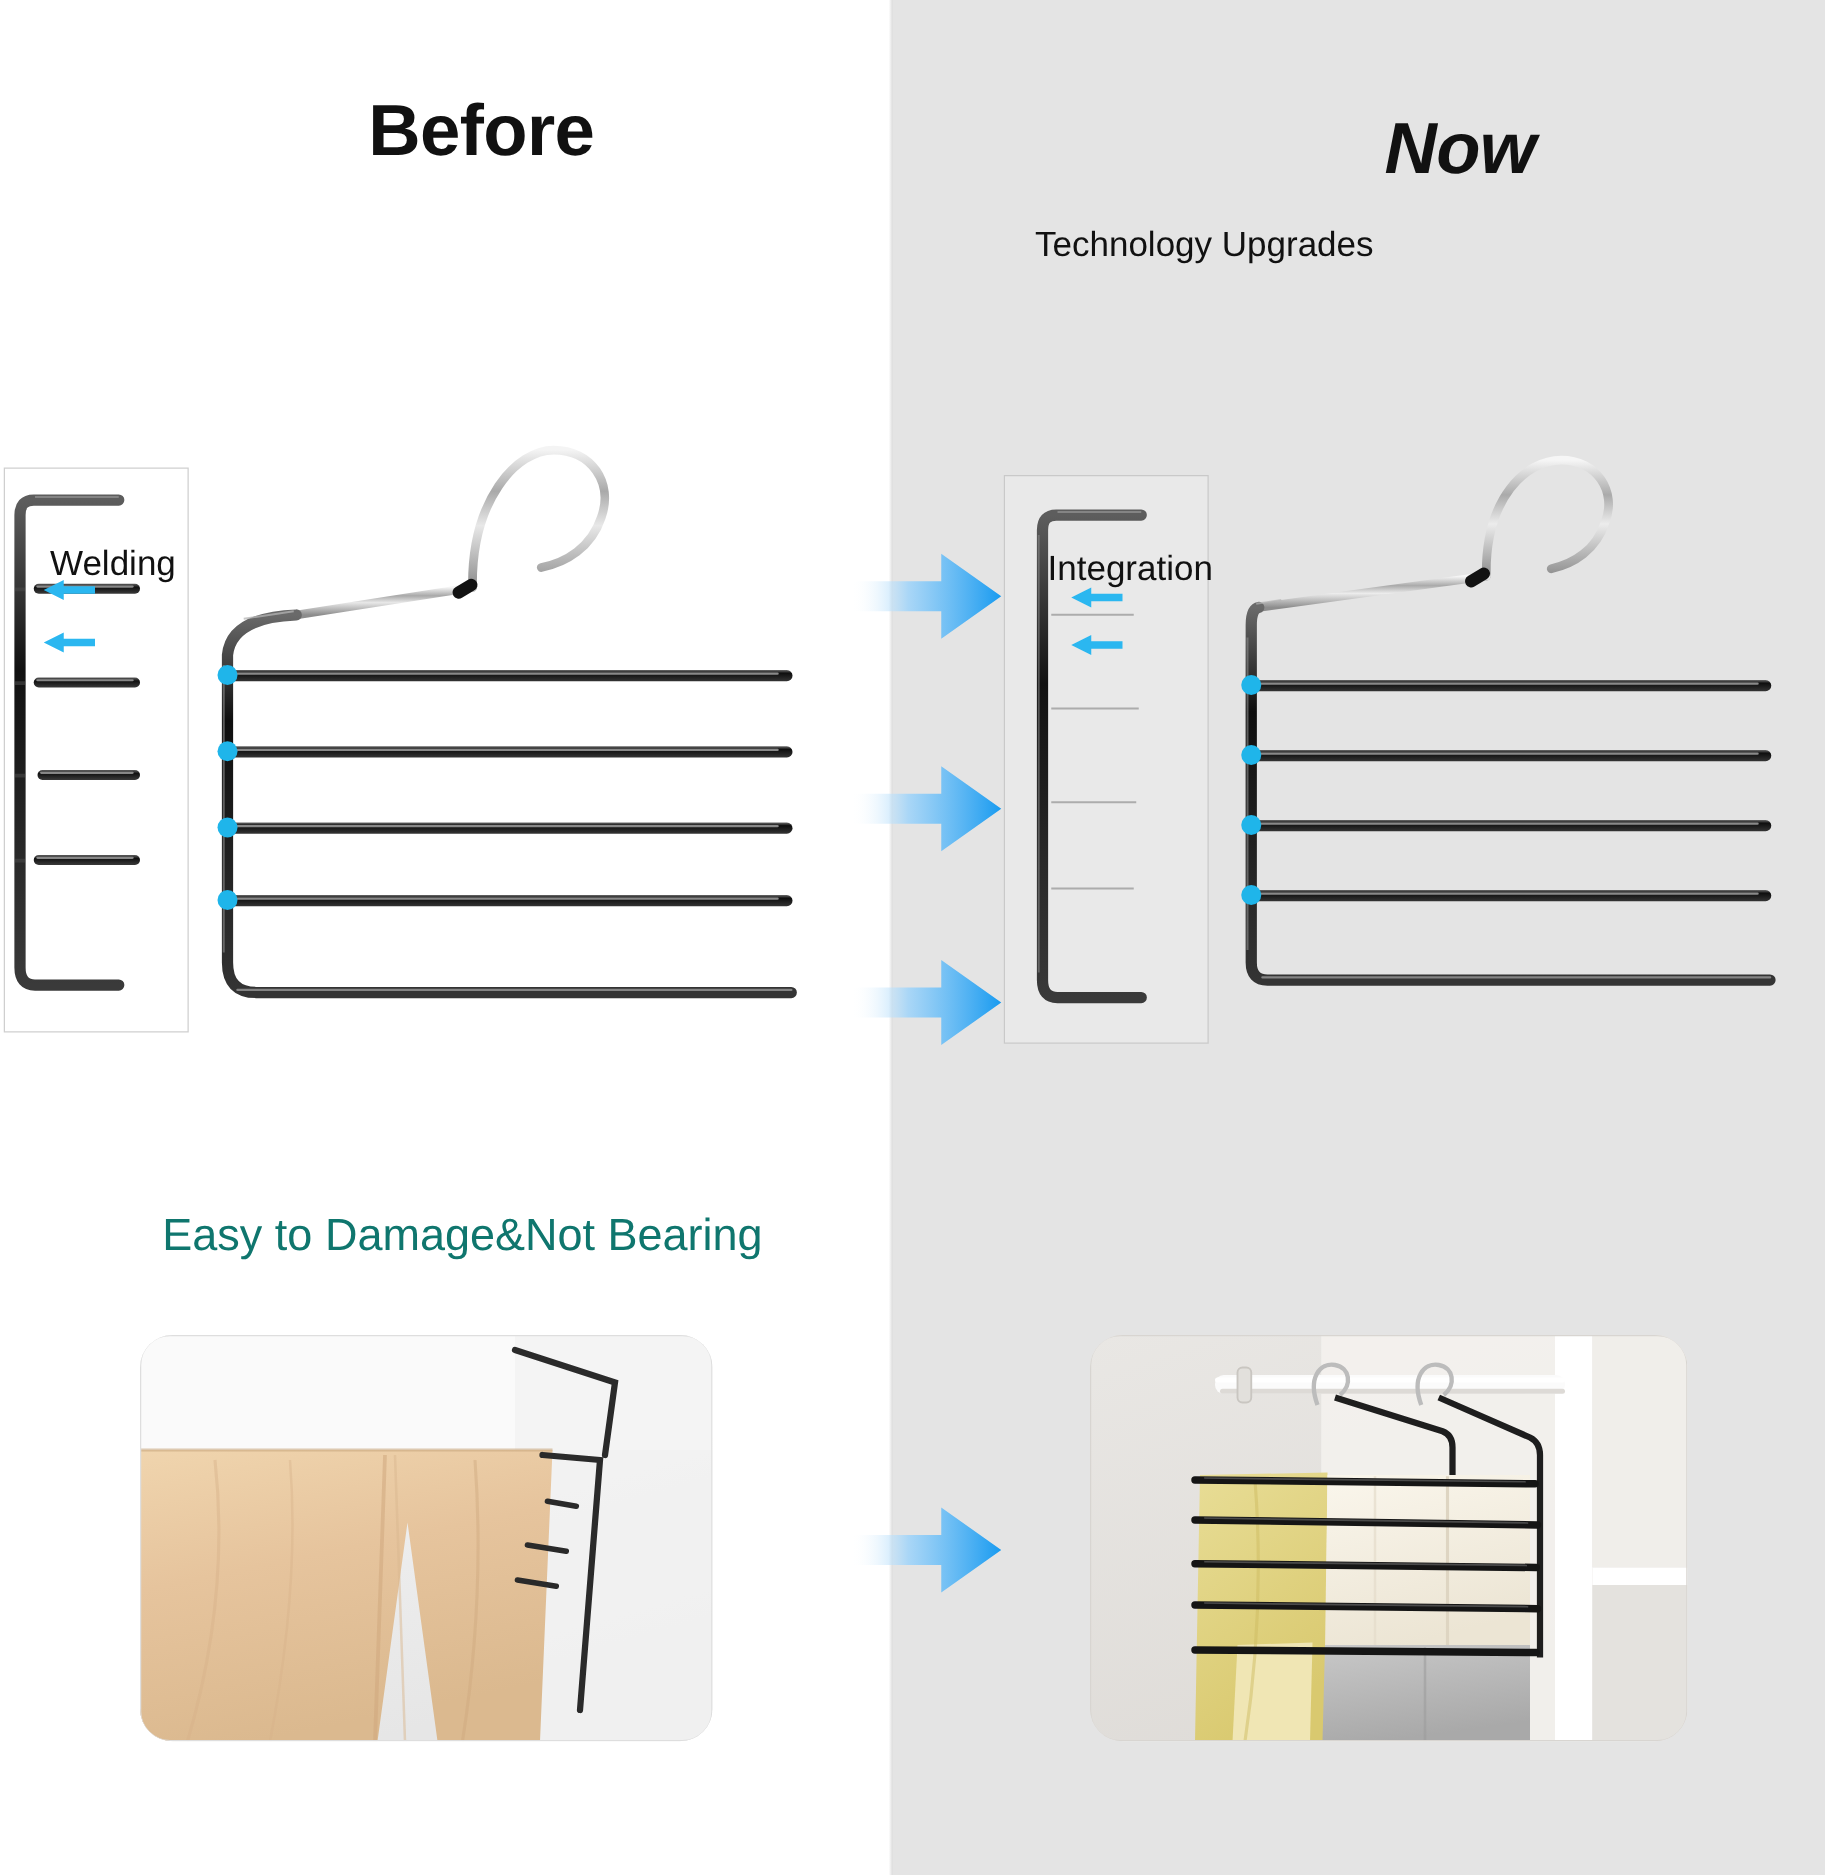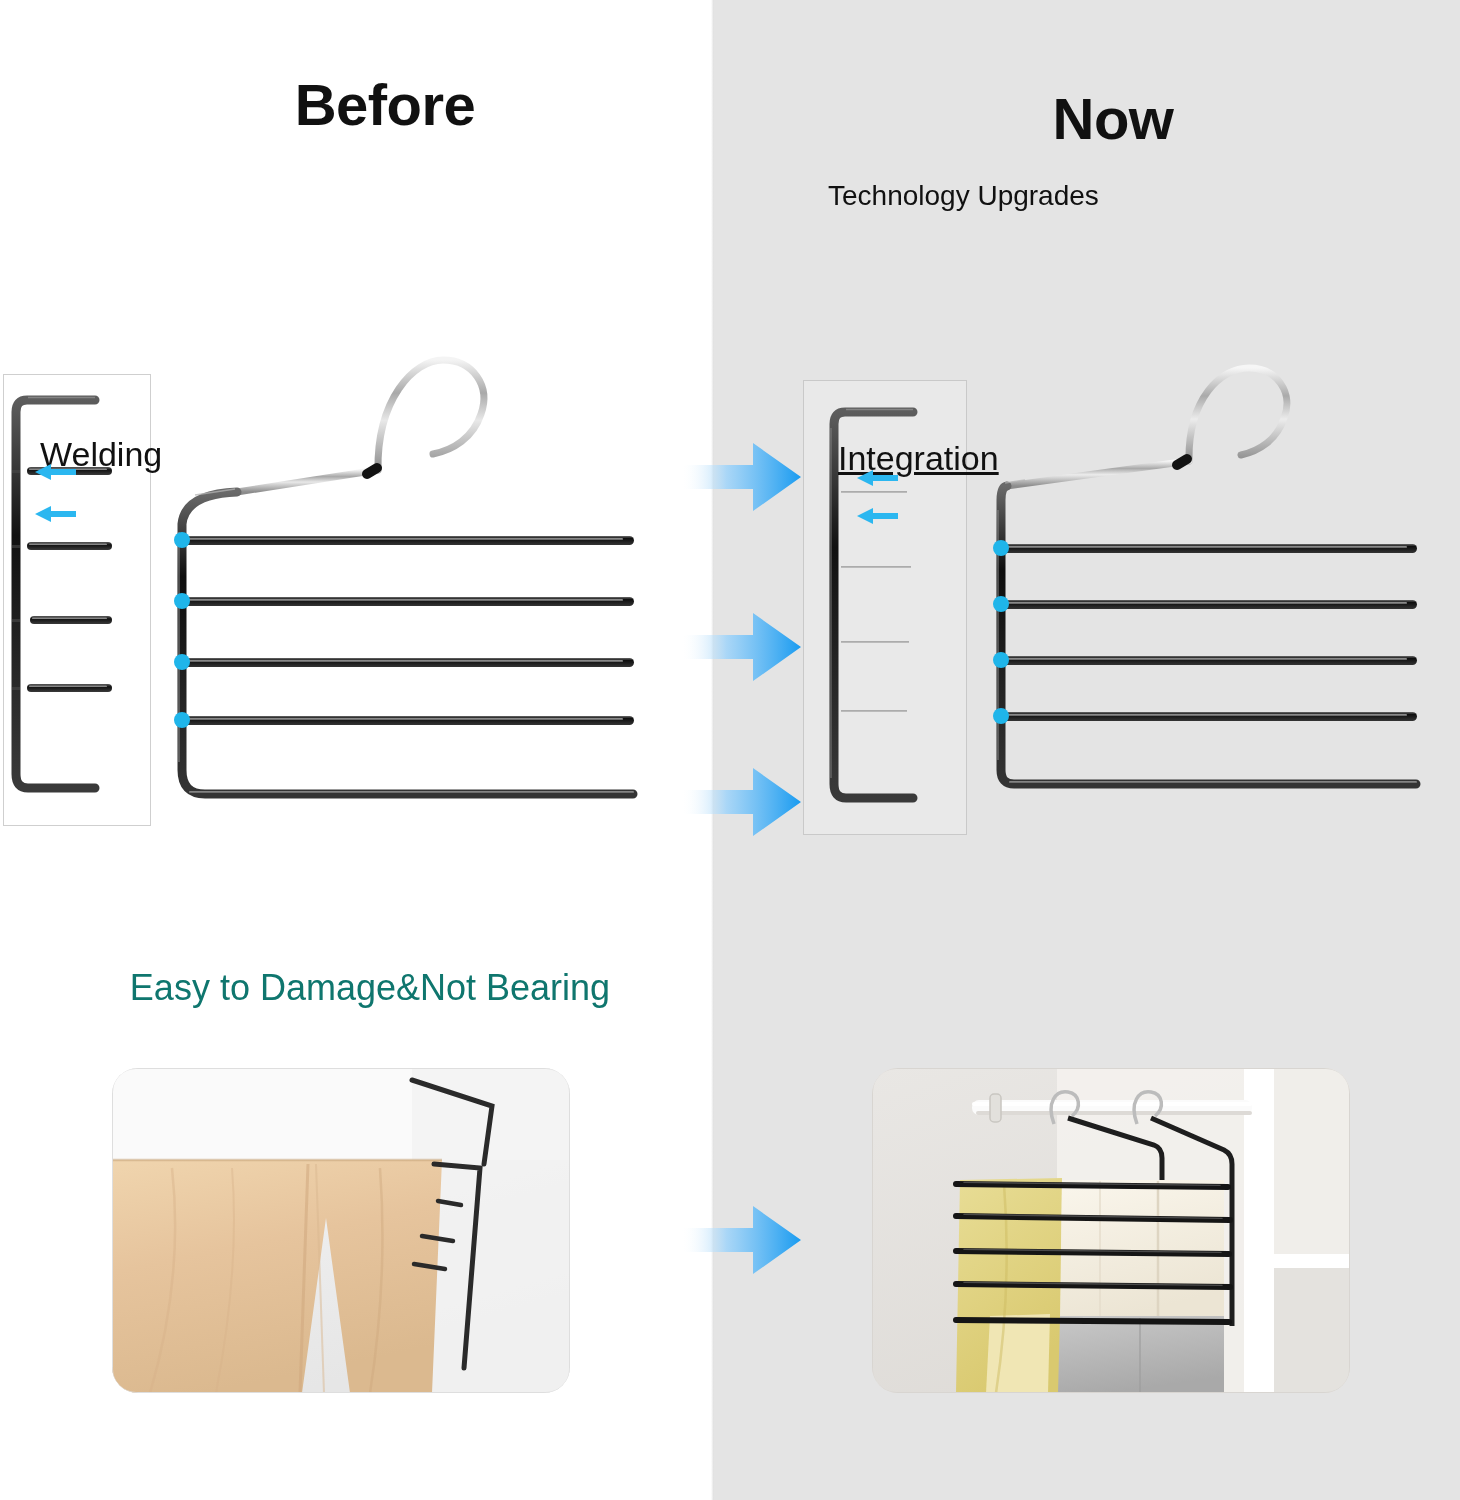--- a/index.html
+++ b/index.html
@@ -15,44 +15,44 @@
   .panel{position:absolute;top:0;height:1500px;}
   #panel-before{left:0;width:713px;background:#ffffff;}
   #panel-now{left:713px;width:747px;background:#e4e4e4;}
   #panel-divider{position:absolute;left:711px;top:0;width:3px;height:1500px;
     background:linear-gradient(to right,#ffffff 0%,#f2f2f2 40%,#dcdcdc 100%);}
 
   
   .hdr-main{position:absolute;text-align:center;color:#111;
     font-size:58px;font-weight:700;letter-spacing:-0.5px;line-height:1;}
   #title-before{left:180px;top:76px;width:410px;}
-  #title-now{left:908px;top:90px;width:410px;}
+  #title-now{left:963px;top:90px;width:410px;font-style:italic;}
   #subtitle-now{position:absolute;left:828px;top:182px;width:570px;
     text-align:left;color:#111;font-size:28px;font-weight:400;line-height:1;}
 
   
   .caption{position:absolute;text-align:center;color:#0f766e;
     font-size:36px;font-weight:400;line-height:1;}
   #caption-left{left:50px;top:970px;width:640px;}
   #caption-right{left:830px;top:970px;width:580px;}
 
   
   .hanger{position:absolute;}
   .hanger svg{display:block;}
 
   
   .callout{position:absolute;box-sizing:border-box;}
   #callout-welding{left:3px;top:374px;width:148px;height:452px;
     background:#ffffff;border:1px solid #cfcfcf;}
   #callout-integration{left:803px;top:380px;width:164px;height:455px;
     background:#e9e9e9;border:1px solid #c9c9c9;}
-  .callout-label{position:absolute;color:#111;font-size:34px;
+  .callout-label{position:absolute;color:#111;font-size:28px;
     white-space:nowrap;line-height:1;}
   #label-welding{left:40px;top:437px;}
-  #label-integration{left:838px;top:441px;text-decoration:underline;}
+  #label-integration{left:838px;top:441px;}
 
   
   .mini-arrow{position:absolute;width:44px;height:20px;}
 
   
   .big-arrow{position:absolute;width:122px;height:74px;}
 
   
   .photo{position:absolute;border-radius:26px;overflow:hidden;}
   #photo-before{left:112px;top:1068px;width:458px;height:325px;

